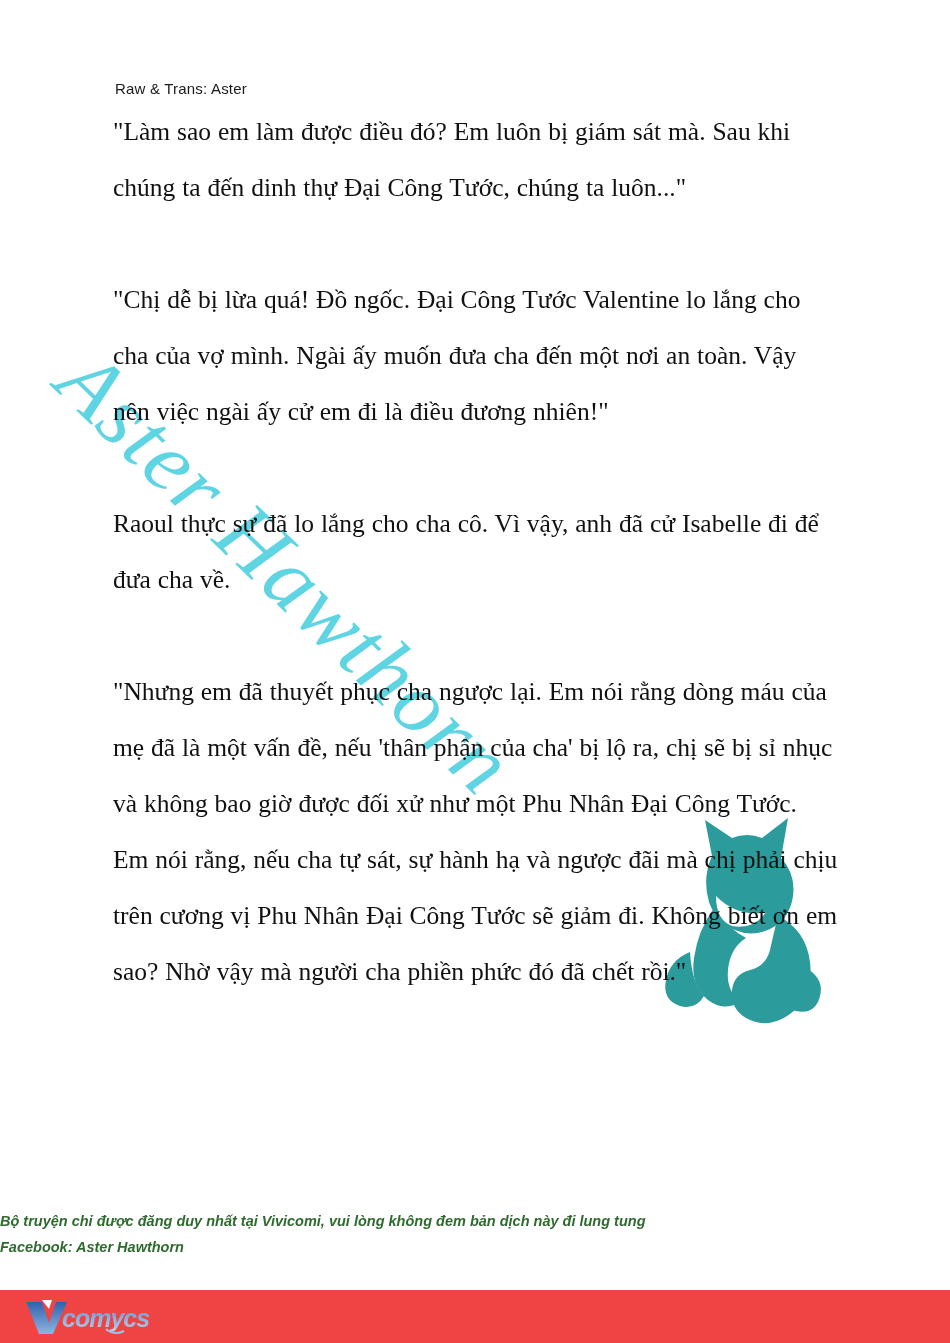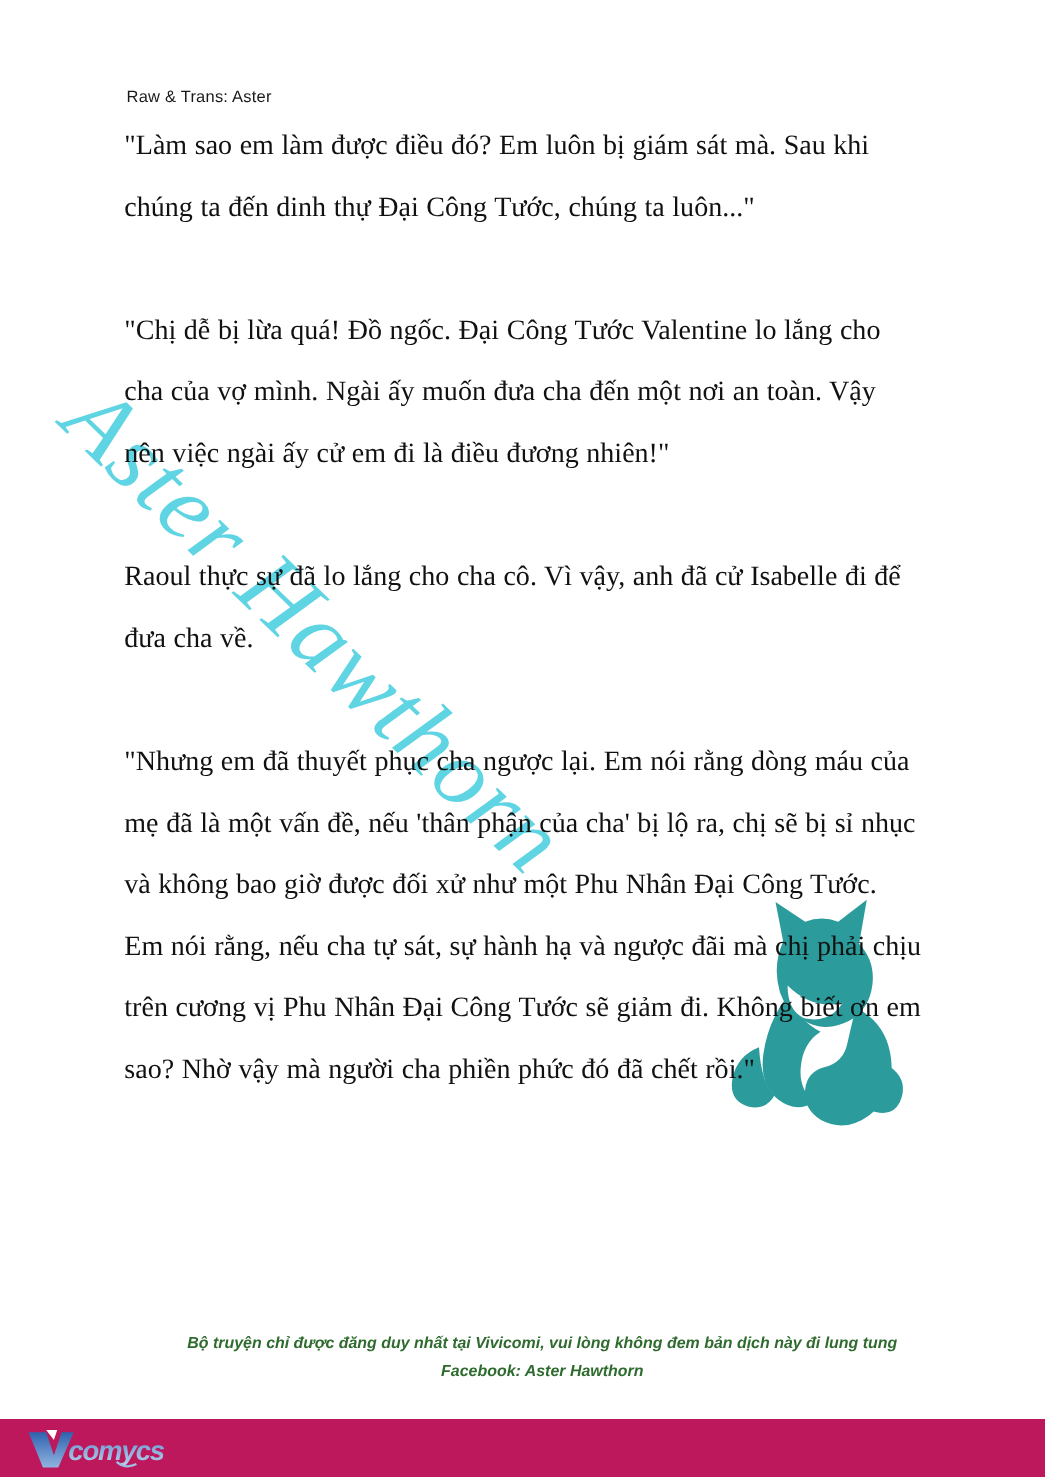--- a/index.html
+++ b/index.html
@@ -88,40 +88,38 @@
   }
   #watermark-cat svg { display: block; width: 100%; height: 100%; }
 
   
   #footer-notice {
     position: absolute;
     left: 0;
     right: 0;
     top: 1208px;
     z-index: 5;
-    text-align: center;
     font-family: "Liberation Sans", "DejaVu Sans", sans-serif;
     font-style: italic;
     font-weight: bold;
     font-size: 14.5px;
     color: #2f6b2f;
     line-height: 26px;
-    padding-left: 36px;
   }
   #footer-notice .footer-line { display: block; white-space: nowrap; }
 
   
   #bottom-bar {
     position: absolute;
     left: 0;
     right: 0;
     bottom: 0;
     height: 53px;
     z-index: 6;
-    background: #be185d;
+    background: #ef4444;
   }
 
   
   #site-logo {
     position: absolute;
     left: 22px;
     top: 6px;
     width: 130px;
     height: 40px;
   }

